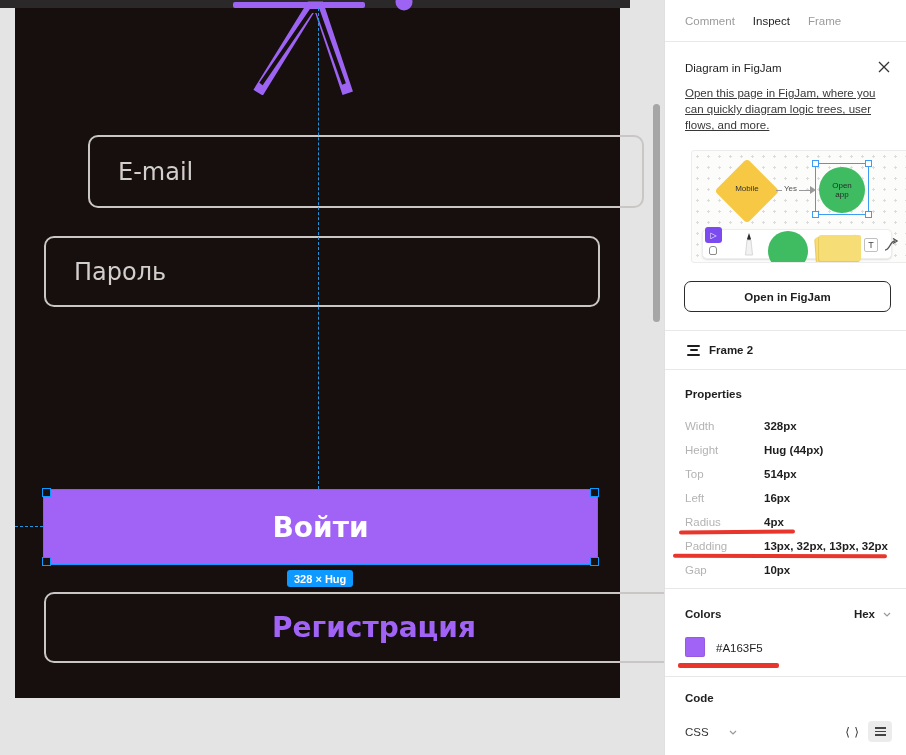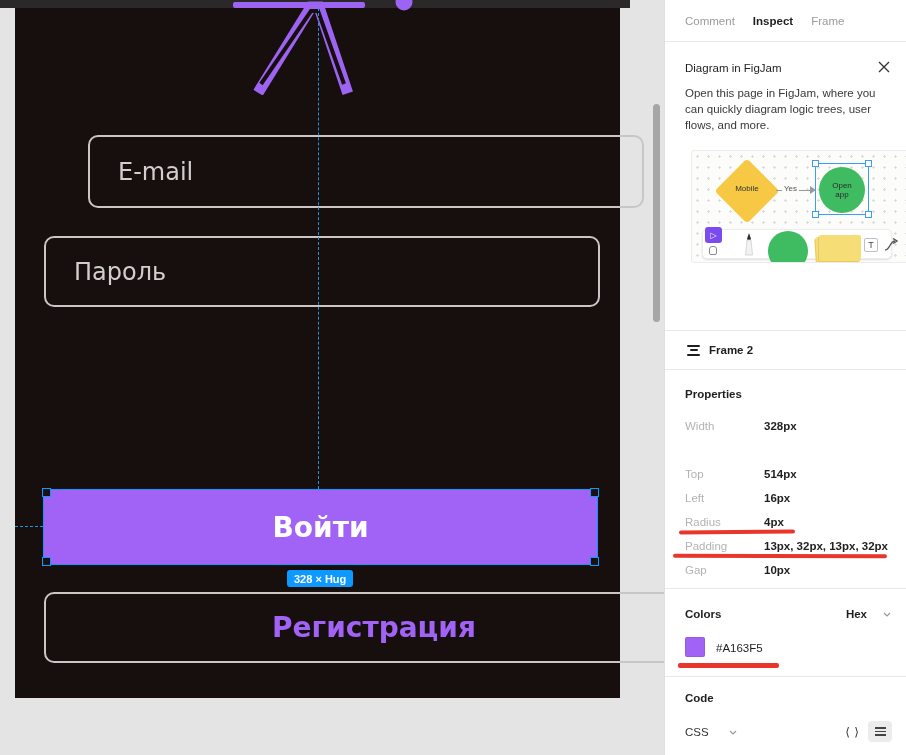--- a/index.html
+++ b/index.html
@@ -45,25 +45,25 @@
   .canvas-scrollbar { position:absolute; left:653px; top:104px; width:7px; height:218px;
                       background:#a6a6a6; border-radius:4px; z-index:8; }
 
   
   .panel { position:absolute; left:664px; top:0; width:242px; height:755px; background:#ffffff;
            border-left:1px solid #e0e0e0; font-size:11.5px; color:#1e1e1e; }
   .divider { position:absolute; left:0; width:242px; height:0; border-top:1px solid #e8e8e8; }
 
   .tabs { position:absolute; left:20px; top:0; height:41px; display:flex; gap:18px; align-items:center; }
   .tab { color:#9b9b9b; cursor:default; }
-  .tab.active { color:#1e1e1e; font-weight:bold; }
+  .tab.active { color:#1e1e1e; font-weight:normal; }
 
   .card-title { position:absolute; left:20px; top:62px; font-weight:normal; }
   .card-close { position:absolute; right:15px; top:60px; width:14px; height:14px; }
-  .card-desc { position:absolute; left:20px; top:85px; width:212px; line-height:16px; color:#383838; }
+  .card-desc { position:absolute; left:20px; top:85px; width:212px; line-height:16px; color:#383838;text-decoration:underline; }
 
   .preview { position:absolute; left:26px; top:150px; width:226px; height:113px;
              background:#fcfcfb; border:1px solid #ececec; border-radius:3px; overflow:hidden;
              background-image:radial-gradient(circle, #dcdcdc 1px, transparent 1.3px);
              background-size:11px 11px; }
   .pv-diamond { position:absolute; left:32px; top:17px; width:46px; height:46px; background:#f7c843;
                 transform:rotate(45deg); border-radius:4px; }
   .pv-diamond-label { position:absolute; left:22px; top:33px; width:66px; text-align:center;
                       font-size:8px; color:#333; }
   .pv-edge { position:absolute; left:84px; top:39px; width:36px; height:0; border-top:1.5px solid #9a9a9a; }
@@ -105,21 +105,21 @@
   .sec-title { position:absolute; left:20px; font-weight:bold; }
   .prop-row { position:absolute; left:0; width:242px; height:16px; }
   .prop-label { position:absolute; left:20px; color:#b3b3b3; }
   .prop-value { position:absolute; left:99px; color:#1e1e1e; font-weight:600; }
 
   .red-line { position:absolute; height:4px; background:#e8362c; border-radius:2px; z-index:3; }
   .red-1 { left:14px; top:530px; width:116px; transform:rotate(-0.4deg); }
   .red-2 { left:8px;  top:554px; width:214px; transform:rotate(0.2deg); }
   .red-3 { left:13px; top:663px; width:101px; height:5px; }
 
-  .hex-drop { position:absolute; right:15px; top:608px; display:flex; align-items:center; gap:16px;
+  .hex-drop { position:absolute; right:15px; top:608px; display:flex; align-items:center; gap:8px;
               font-weight:bold; }
   .swatch { position:absolute; left:20px; top:637px; width:20px; height:20px; background:#A163F5;
             border-radius:2px; box-shadow:inset 0 0 0 1px rgba(0,0,0,.08); }
   .swatch-hex { position:absolute; left:51px; top:642px; }
 
   .css-drop { position:absolute; left:20px; top:726px; display:flex; align-items:center; gap:20px; color:#333; }
   .code-icons { position:absolute; right:14px; top:721px; display:flex; align-items:center; gap:8px; }
   .code-glyph { font-size:12px; color:#333; letter-spacing:1px; }
   .menu-btn { width:24px; height:21px; background:#ececec; border-radius:4px; display:flex;
               flex-direction:column; justify-content:center; align-items:center; gap:2px; border:none; }
@@ -210,40 +210,45 @@
         <div class="pv-sticky pv-sticky1"></div>
         <div class="pv-sticky pv-sticky2"></div>
         <div class="pv-tbox">T</div>
         <svg class="pv-connector" width="16" height="15" viewBox="0 0 16 15">
           <path d="M2 12 C7 12 7 3 12 3" fill="none" stroke="#555" stroke-width="1.4"></path>
           <path d="M10 0.5 L14 3 L10 5.5" fill="none" stroke="#555" stroke-width="1.4"></path>
         </svg>
       </div>
     </div>
 
+    <button class="open-btn">Open in FigJam</button>
 
     <div class="divider" style="top:330px"></div>
 
     <div class="frame-row">
       <span class="al-icon">
           <i class="al-w"></i>
           <i class="al-n"></i>
           <i class="al-w"></i>
         </span>
       <span class="frame-row-label">Frame 2</span>
     </div>
 
     <div class="divider" style="top:369px"></div>
 
     <span class="sec-title" style="top:388px">Properties</span>
 
     <div class="prop-row" style="top:420px">
       <span class="prop-label">Width</span>
       <span class="prop-value">328px</span>
     </div>
+    <div class="prop-row" style="top:444px">
+      <span class="prop-label">Height</span>
+      <span class="prop-value">Hug (44px)</span>
+    </div>
     <div class="prop-row" style="top:468px">
       <span class="prop-label">Top</span>
       <span class="prop-value">514px</span>
     </div>
     <div class="prop-row" style="top:492px">
       <span class="prop-label">Left</span>
       <span class="prop-value">16px</span>
     </div>
     <div class="prop-row" style="top:516px">
       <span class="prop-label">Radius</span>

